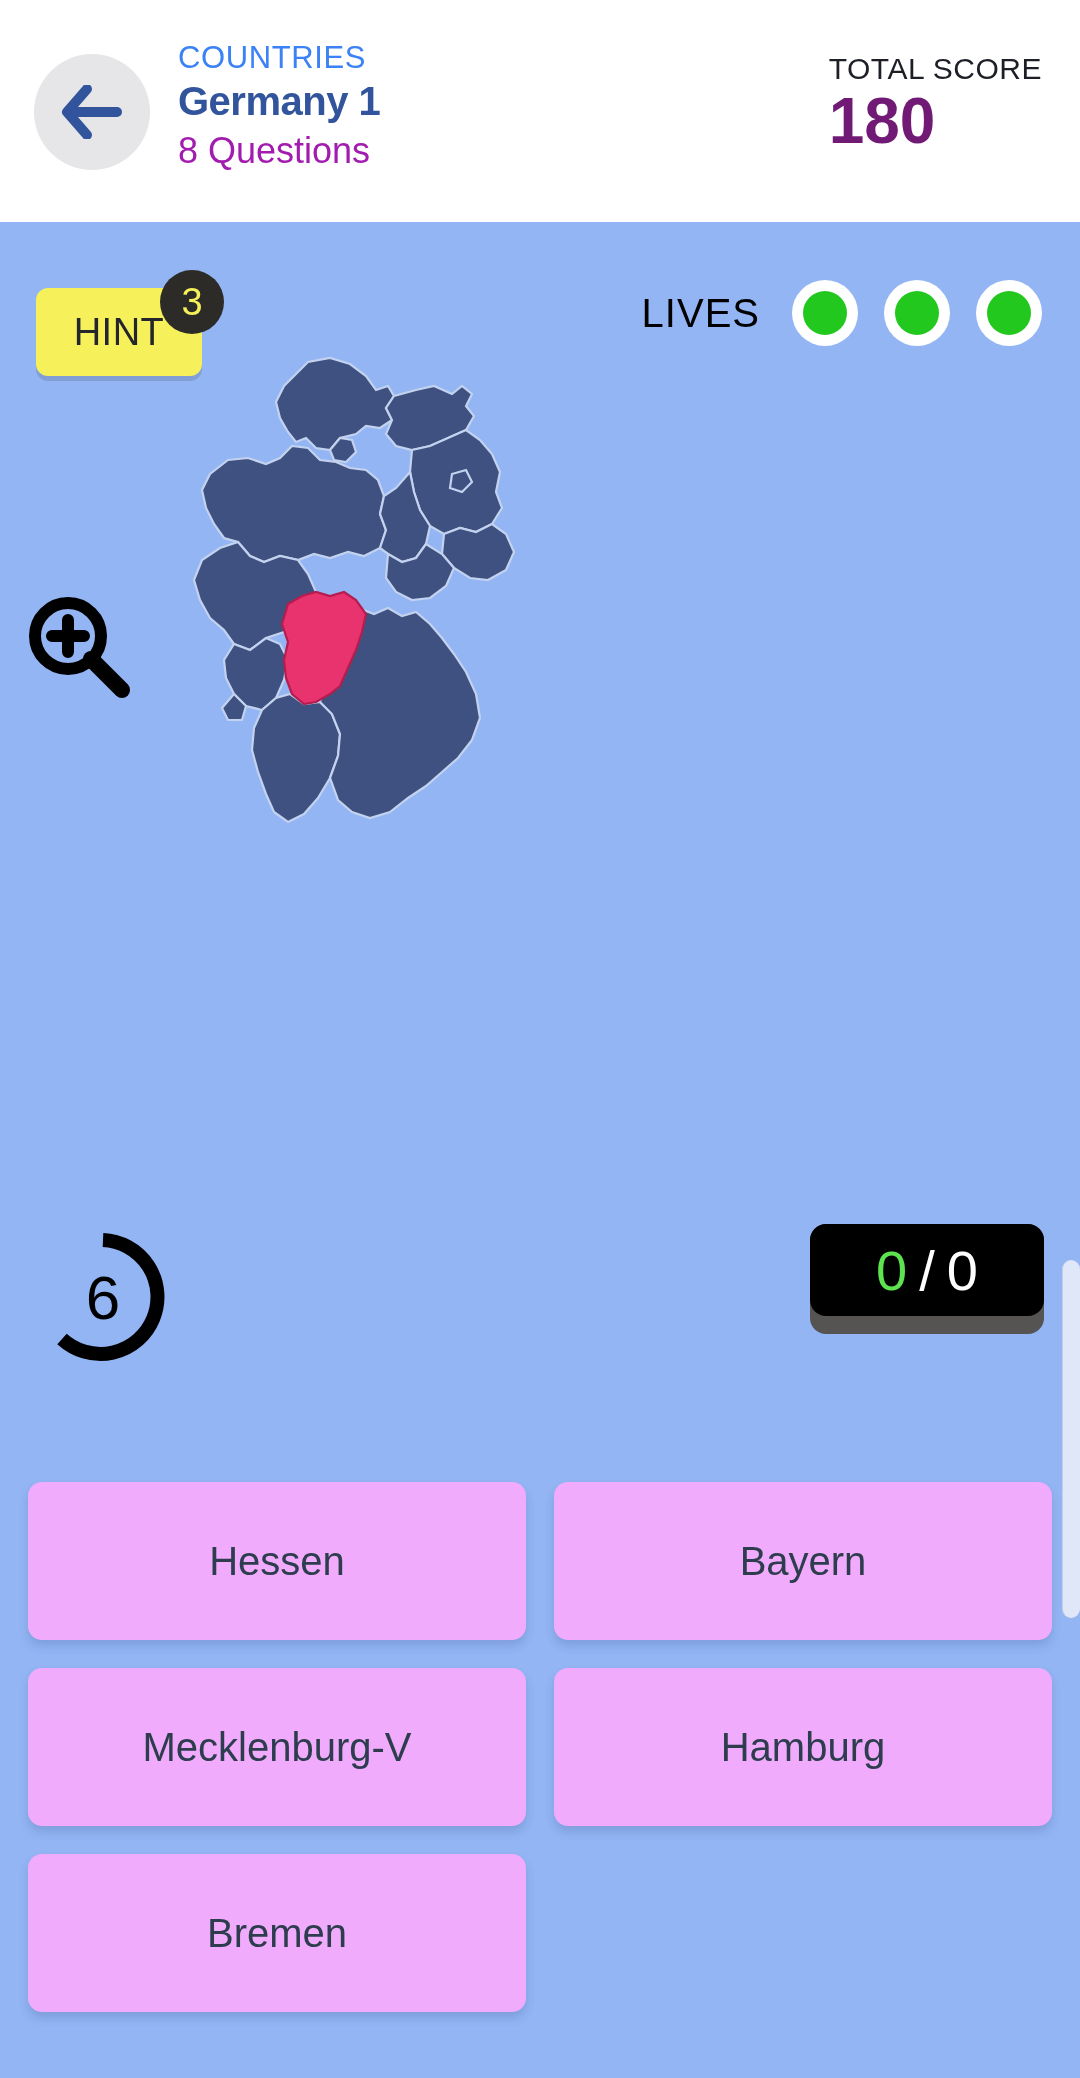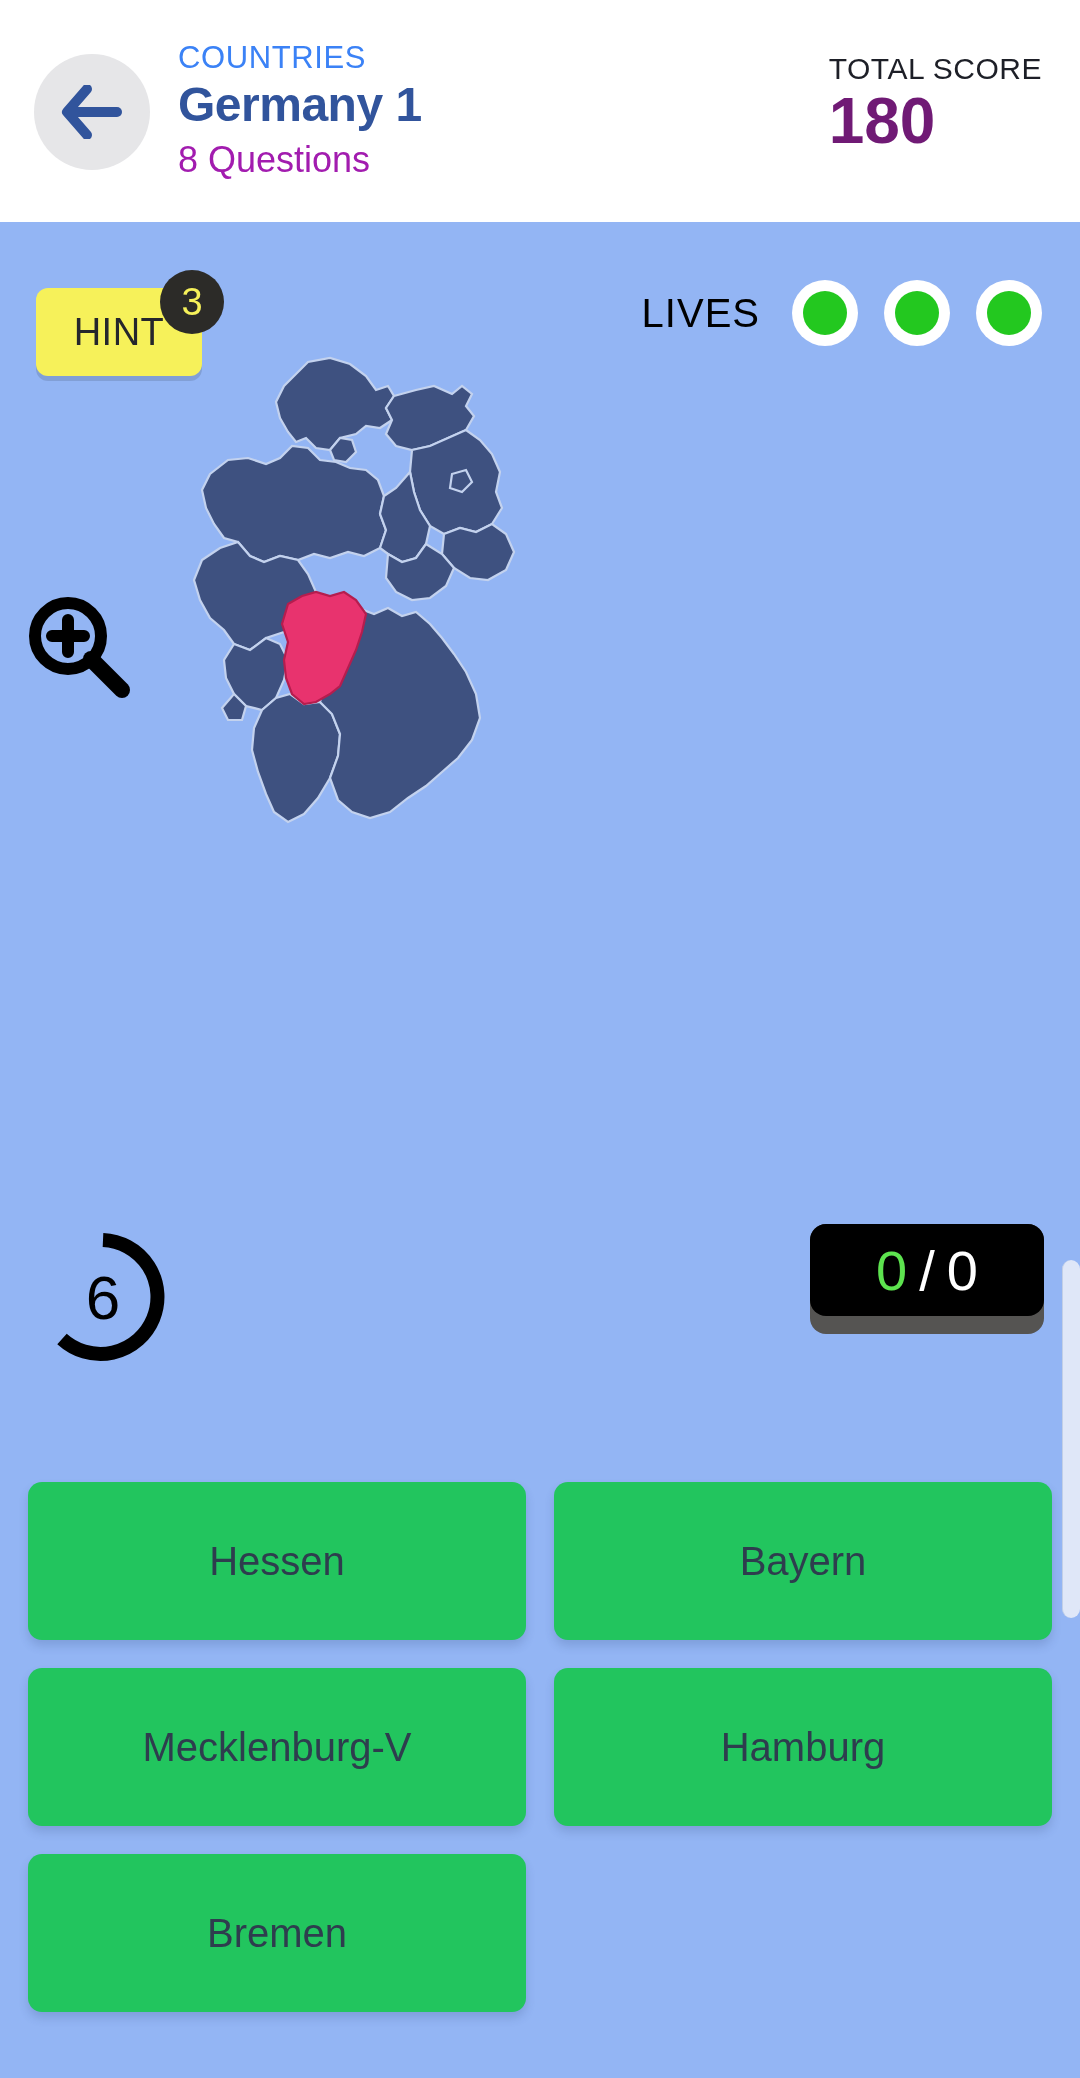--- a/index.html
+++ b/index.html
@@ -26,21 +26,21 @@
     display: flex; align-items: center; justify-content: center;
   }
   .back-arrow { display: block; }
   .header-texts { position: absolute; left: 178px; top: 40px; }
   .kicker {
     font-size: 31px; letter-spacing: 0.6px;
     color: #3b82f6; font-weight: 400;
     font-family: "Liberation Sans", sans-serif;
   }
   .title {
-    font-size: 48px; font-weight: 700;
+    font-size: 40px; font-weight: 700;
     color: #31549c; margin-top: 4px; letter-spacing: -0.5px;
     line-height: 1.06;
   }
   .subtitle {
     font-size: 36px; color: #a21caf; margin-top: 8px; font-weight: 400;
   }
   .score-block {
     position: absolute; right: 38px; top: 52px; text-align: left; margin-left: 35px;
   }
   .score-label {
@@ -114,21 +114,21 @@
   .sc-sep, .sc-total { color: #ffffff; }
 
   
   .answers {
     position: absolute; left: 28px; top: 1260px;
     width: 1024px;
     display: grid; grid-template-columns: 1fr 1fr;
     column-gap: 28px; row-gap: 28px;
   }
   .answer {
-    height: 158px; background: #22c55e; border-radius: 14px;
+    height: 158px; background: #f0abfc; border-radius: 14px;
     box-shadow: 0 6px 10px rgba(40,60,110,0.18);
     display: flex; align-items: center; justify-content: center;
     color: #2e3d4e; font-size: 40px; font-weight: 400;
     text-align: center; padding: 8px 12px;
   }
 
   
   .scrollbar {
     position: absolute; right: 0; top: 1038px;
     width: 18px; height: 358px;

